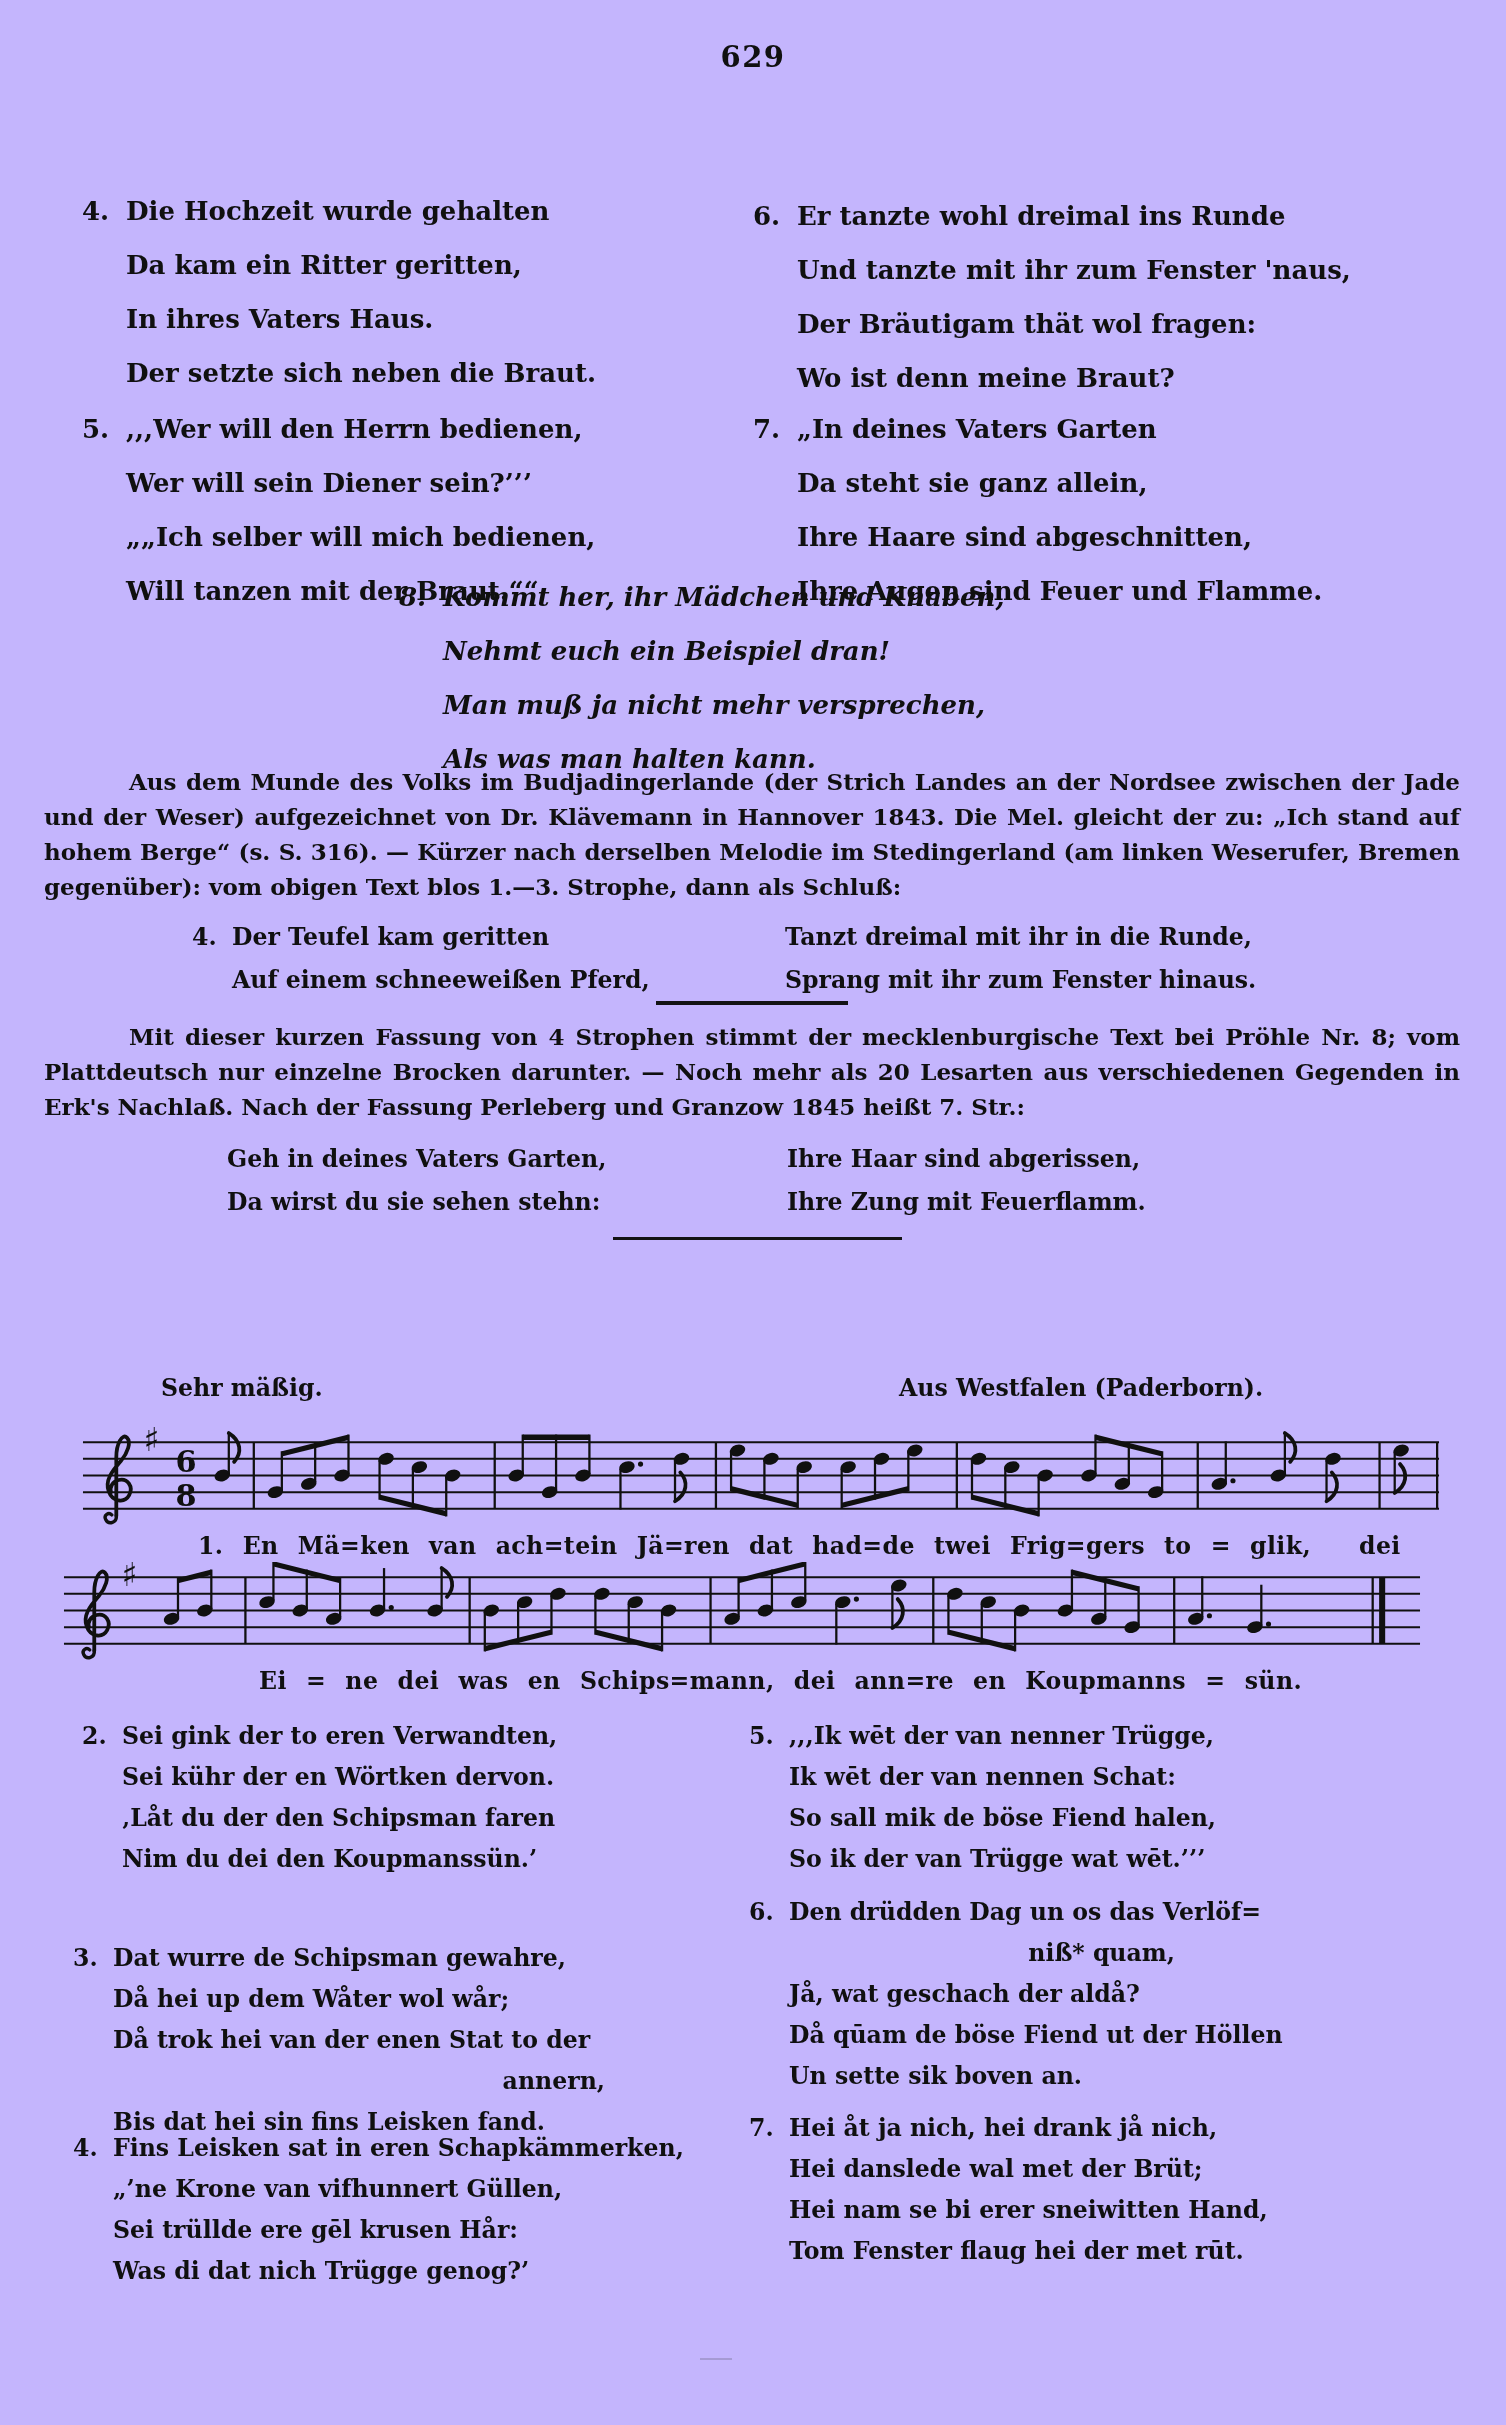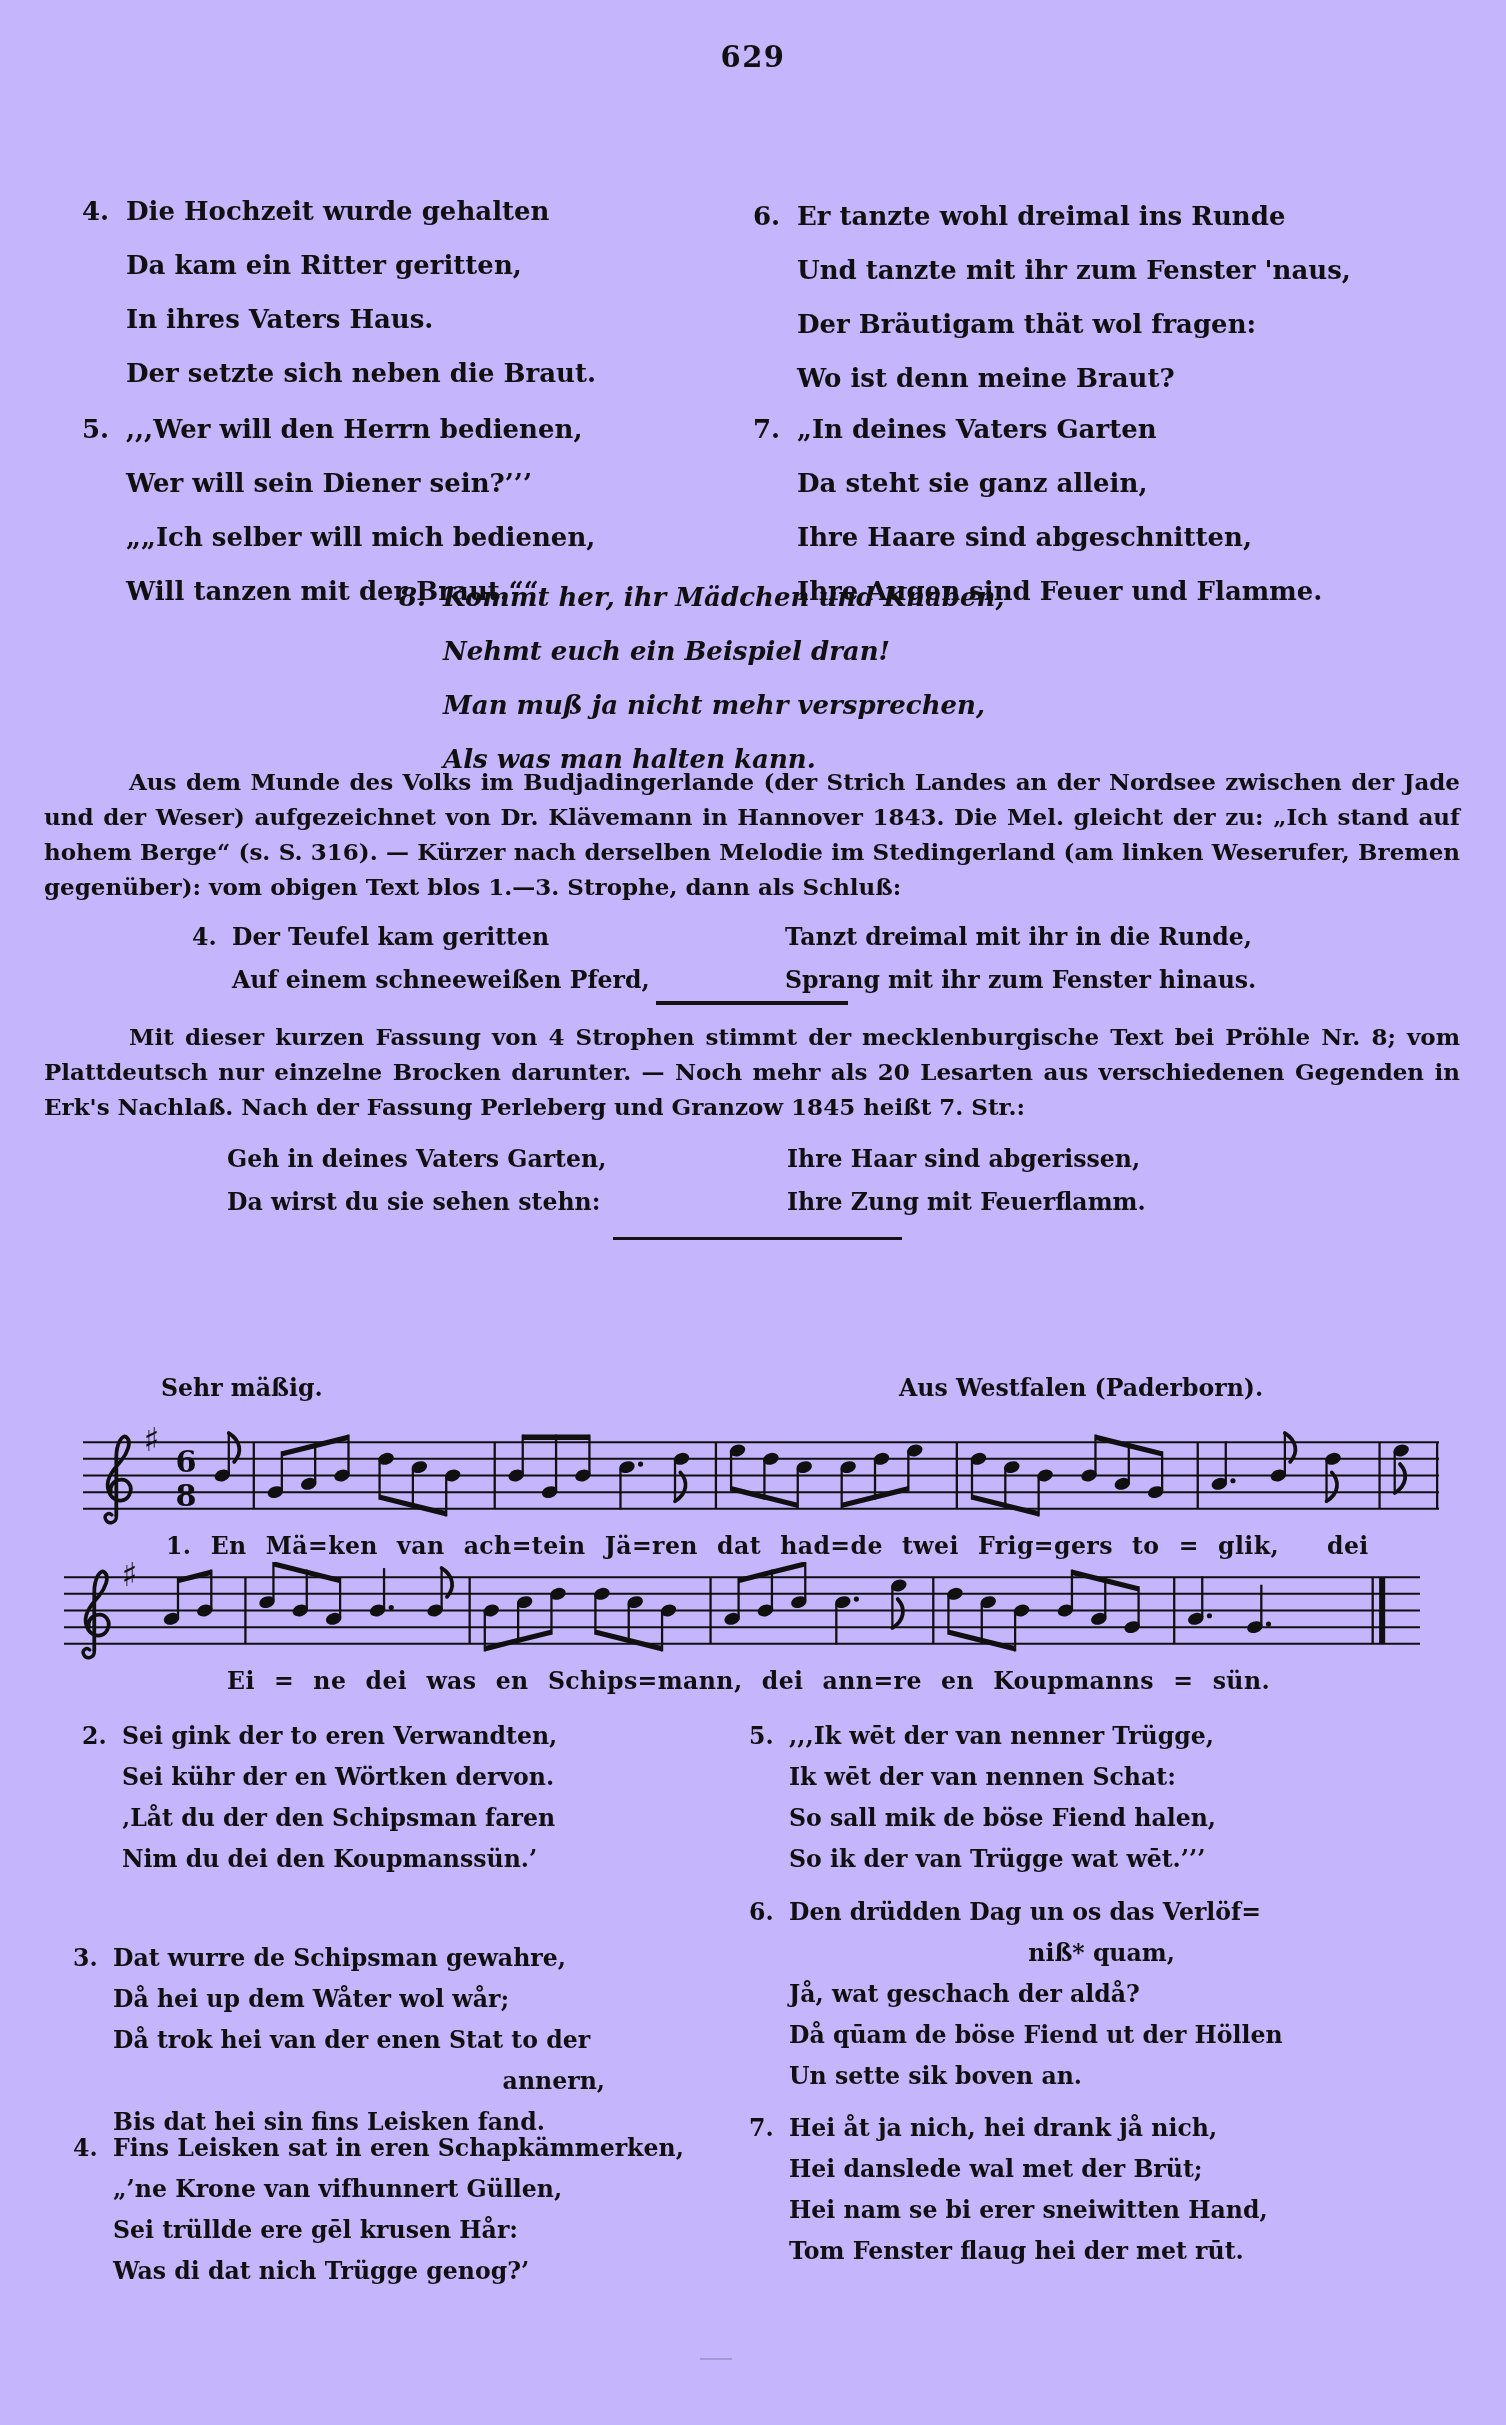--- a/index.html
+++ b/index.html
@@ -21,21 +21,21 @@
   .cpl{position:absolute;}
   .cpl .ln{line-height:43px;font-size:23.6px;white-space:nowrap;}
   .cpl .num{display:inline-block;min-width:40px;}
   .cpl .cont{padding-left:40px;}
   .rule{position:absolute;background:#141414;}
   .title{position:absolute;top:1284px;left:0;width:100%;text-align:center;font-size:43px;letter-spacing:0.8px;}
   .title sup{font-size:23px;vertical-align:16.7px;}
   .tempo{position:absolute;top:1374px;left:161px;font-size:23.6px;}
   .origin{position:absolute;top:1374px;left:899px;font-size:23.6px;}
   .staffwrap{position:absolute;}
-  .lyr{position:absolute;font-size:23.6px;white-space:nowrap;word-spacing:10.6px;letter-spacing:0.4px;}
+  .lyr{position:absolute;font-size:23.6px;white-space:nowrap;word-spacing:10.6px;letter-spacing:0.4px;margin-left:32px;}
   .fnote{position:absolute;opacity:0.2;background:#333;}
   svg{display:block;}
 </style>
 </head>
 <body>
 
 <div class="page">
 
   <div class="pagenum">629</div>
 

